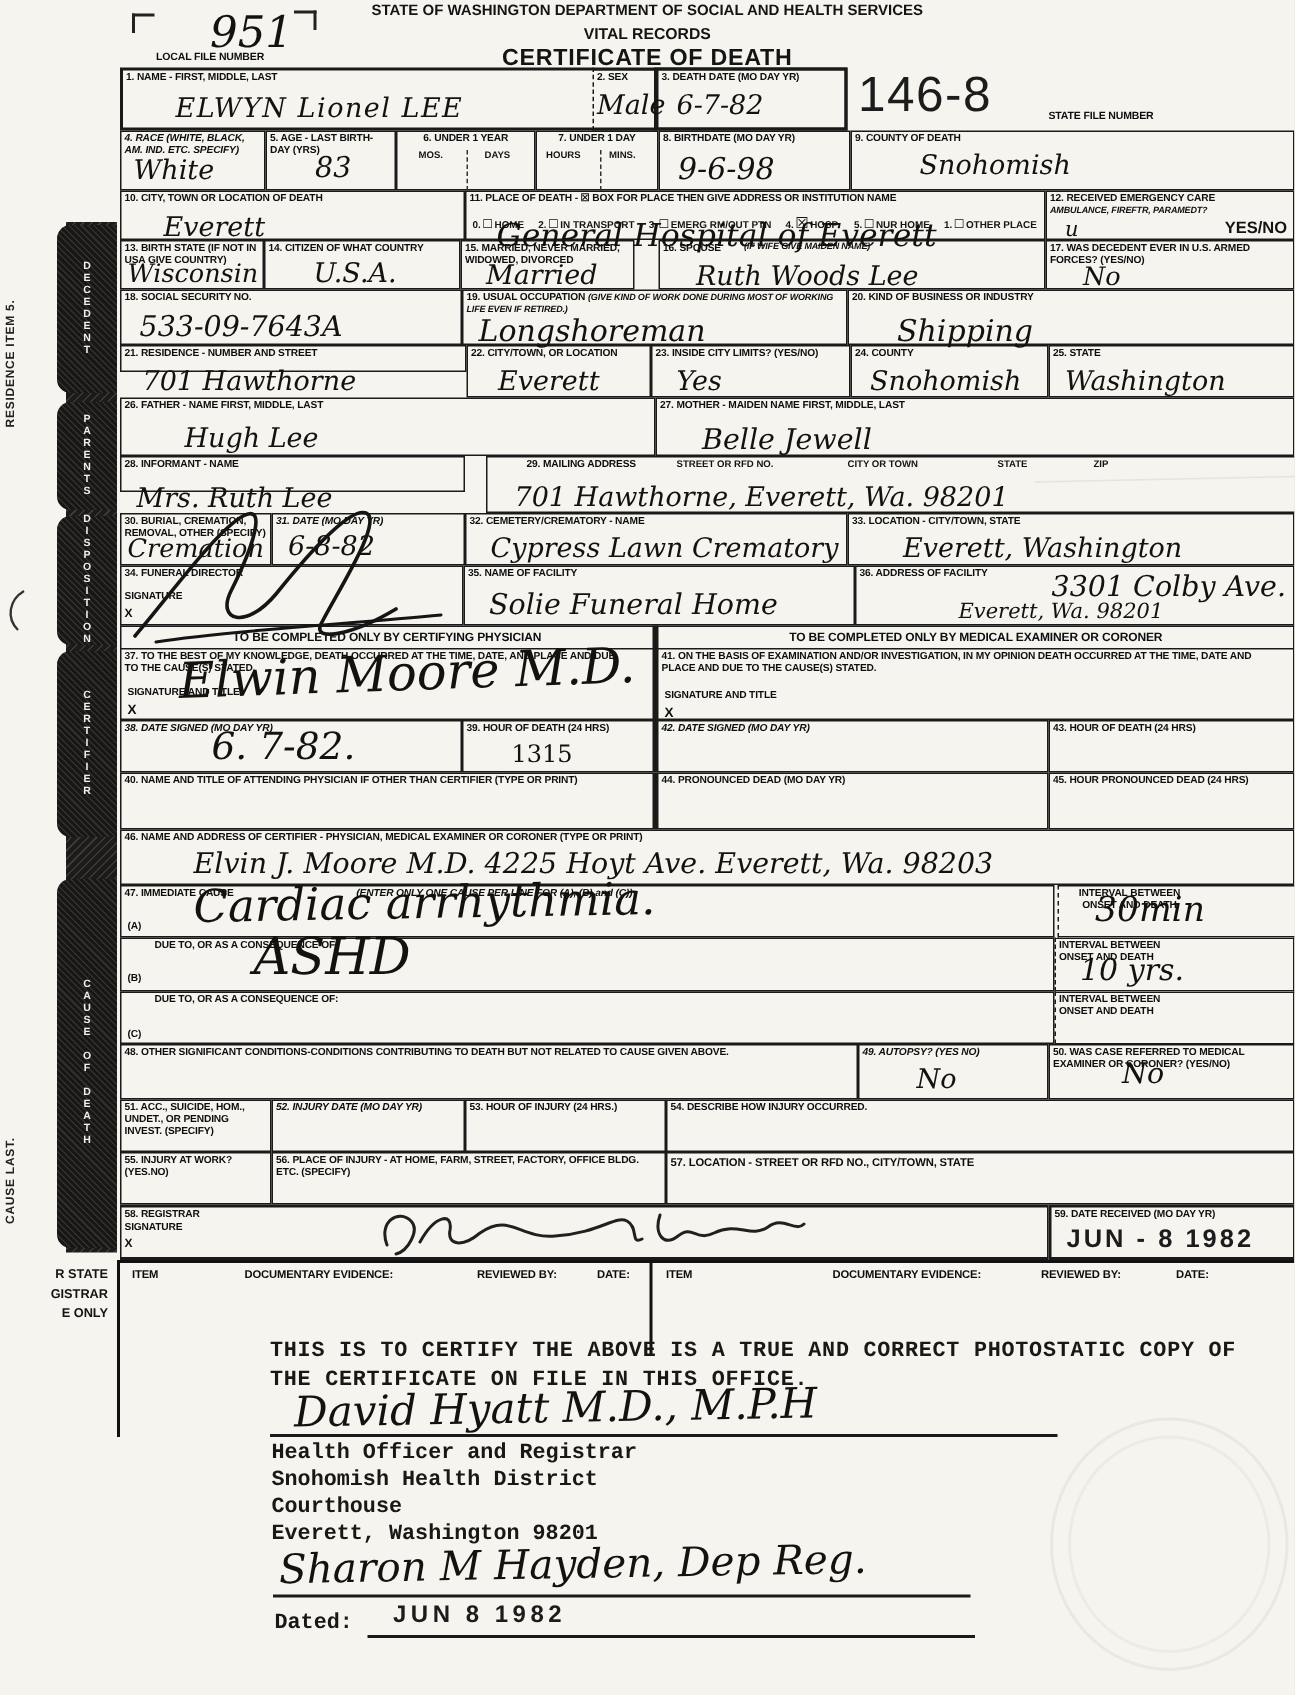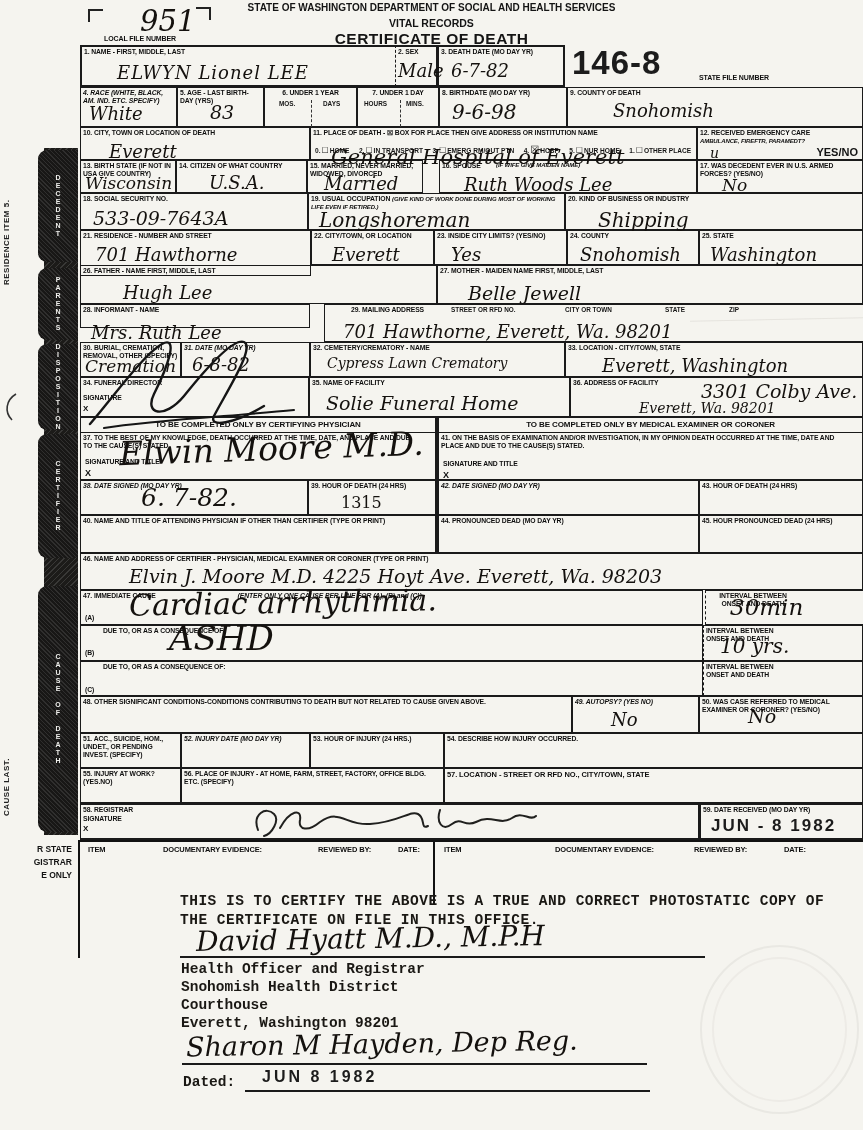--- a/index.html
+++ b/index.html
@@ -37,21 +37,21 @@
   <div class="abs" style="left:80px;top:2px;width:703px;text-align:center;font-weight:bold;font-size:10px;">STATE OF WASHINGTON DEPARTMENT OF SOCIAL AND HEALTH SERVICES</div>
   <div class="abs" style="left:80px;top:17px;width:703px;text-align:center;font-weight:bold;font-size:10.5px;">VITAL RECORDS</div>
   <div class="abs" style="left:80px;top:30px;width:703px;text-align:center;font-weight:bold;font-size:15.5px;letter-spacing:.5px;">CERTIFICATE OF DEATH</div>
 
   <div class="corner" style="left:88px;top:9px;border-top-width:2px;border-left-width:2px;"></div>
   <div class="corner" style="left:196px;top:7px;border-top-width:2px;border-right-width:2px;"></div>
 
   <div class="h" style="left:140px;top:4px;font-size:29px;">951</div>
   <div class="abs l" style="left:102px;top:34px;font-size:7px;">LOCAL FILE NUMBER</div>
 
-  <div class="stamp" style="left:572px;top:44px;font-size:33px;font-weight:bold;letter-spacing:1px;">146-8</div>
+  <div class="stamp" style="left:572px;top:44px;font-size:33px;font-weight:normal;letter-spacing:1px;">146-8</div>
   <div class="abs l" style="left:697px;top:73px;font-size:7px;">STATE FILE NUMBER</div>
 
   <div class="abs" style="left:44px;top:148px;width:34px;height:687px;background:#1c1b19;z-index:1;
        background-image:repeating-linear-gradient(135deg,rgba(255,255,255,.13) 0 1px,transparent 1px 4px);"></div>
   <div class="tab" style="top:150px;height:112px;">DECEDENT</div>
   <div class="tab" style="top:268px;height:72px;">PARENTS</div>
   <div class="tab" style="top:344px;height:86px;">DISPOSITION</div>
   <div class="tab" style="top:434px;height:124px;">CERTIFIER</div>
   <div class="tab" style="top:586px;height:246px;">CAUSE OF DEATH</div>
 
@@ -152,21 +152,21 @@
   <div class="c" style="left:308px;top:193px;width:257px;height:37px;">
     <div class="l"><span>19. USUAL OCCUPATION</span>
       <span class="li" style="font-size:6px;">(GIVE KIND OF WORK DONE DURING MOST OF WORKING LIFE EVEN IF RETIRED.)</span></div>
     <div class="h" style="left:10px;top:14px;font-size:20px;">Longshoreman</div>
   </div>
   <div class="c" style="left:565px;top:193px;width:298px;height:37px;">
     <div class="l">20. KIND OF BUSINESS OR INDUSTRY</div>
     <div class="h" style="left:32px;top:14px;font-size:20px;">Shipping</div>
   </div>
 
-  <div class="c" style="left:80px;top:230px;width:231px;height:46px;">
+  <div class="c" style="left:80px;top:230px;width:231px;height:18px;">
     <div class="l">21. RESIDENCE - NUMBER AND STREET</div>
     <div class="h" style="left:14px;top:13px;font-size:18px;">701 Hawthorne</div>
   </div>
   <div class="c" style="left:311px;top:230px;width:123px;height:35px;">
     <div class="l">22. CITY/TOWN, OR LOCATION</div>
     <div class="h" style="left:20px;top:13px;font-size:18px;">Everett</div>
   </div>
   <div class="c" style="left:434px;top:230px;width:133px;height:35px;">
     <div class="l">23. INSIDE CITY LIMITS? (YES/NO)</div>
     <div class="h" style="left:16px;top:13px;font-size:18px;">Yes</div>
@@ -205,21 +205,21 @@
   <div class="c" style="left:80px;top:342px;width:101px;height:35px;">
     <div class="l">30. BURIAL, CREMATION, REMOVAL, OTHER (SPECIFY)</div>
     <div class="h" style="left:4px;top:13px;font-size:17px;">Cremation</div>
   </div>
   <div class="c" style="left:181px;top:342px;width:129px;height:35px;">
     <div class="l li">31. DATE (MO DAY YR)</div>
     <div class="h" style="left:10px;top:11px;font-size:18px;">6-8-82</div>
   </div>
   <div class="c" style="left:310px;top:342px;width:255px;height:35px;">
     <div class="l">32. CEMETERY/CREMATORY - NAME</div>
-    <div class="h" style="left:16px;top:12px;font-size:14px;">Cypress Lawn Crematory</div>
+    <div class="h" style="left:16px;top:12px;font-size:18px;">Cypress Lawn Crematory</div>
   </div>
   <div class="c" style="left:565px;top:342px;width:298px;height:35px;">
     <div class="l">33. LOCATION - CITY/TOWN, STATE</div>
     <div class="h" style="left:36px;top:12px;font-size:18px;">Everett, Washington</div>
   </div>
 
   <div class="c" style="left:80px;top:377px;width:229px;height:40px;">
     <div class="l">34. FUNERAL DIRECTOR</div>
     <div class="l" style="padding-top:6px;">SIGNATURE</div>
     <div class="l" style="padding-top:1px;font-size:8px;">X</div>

